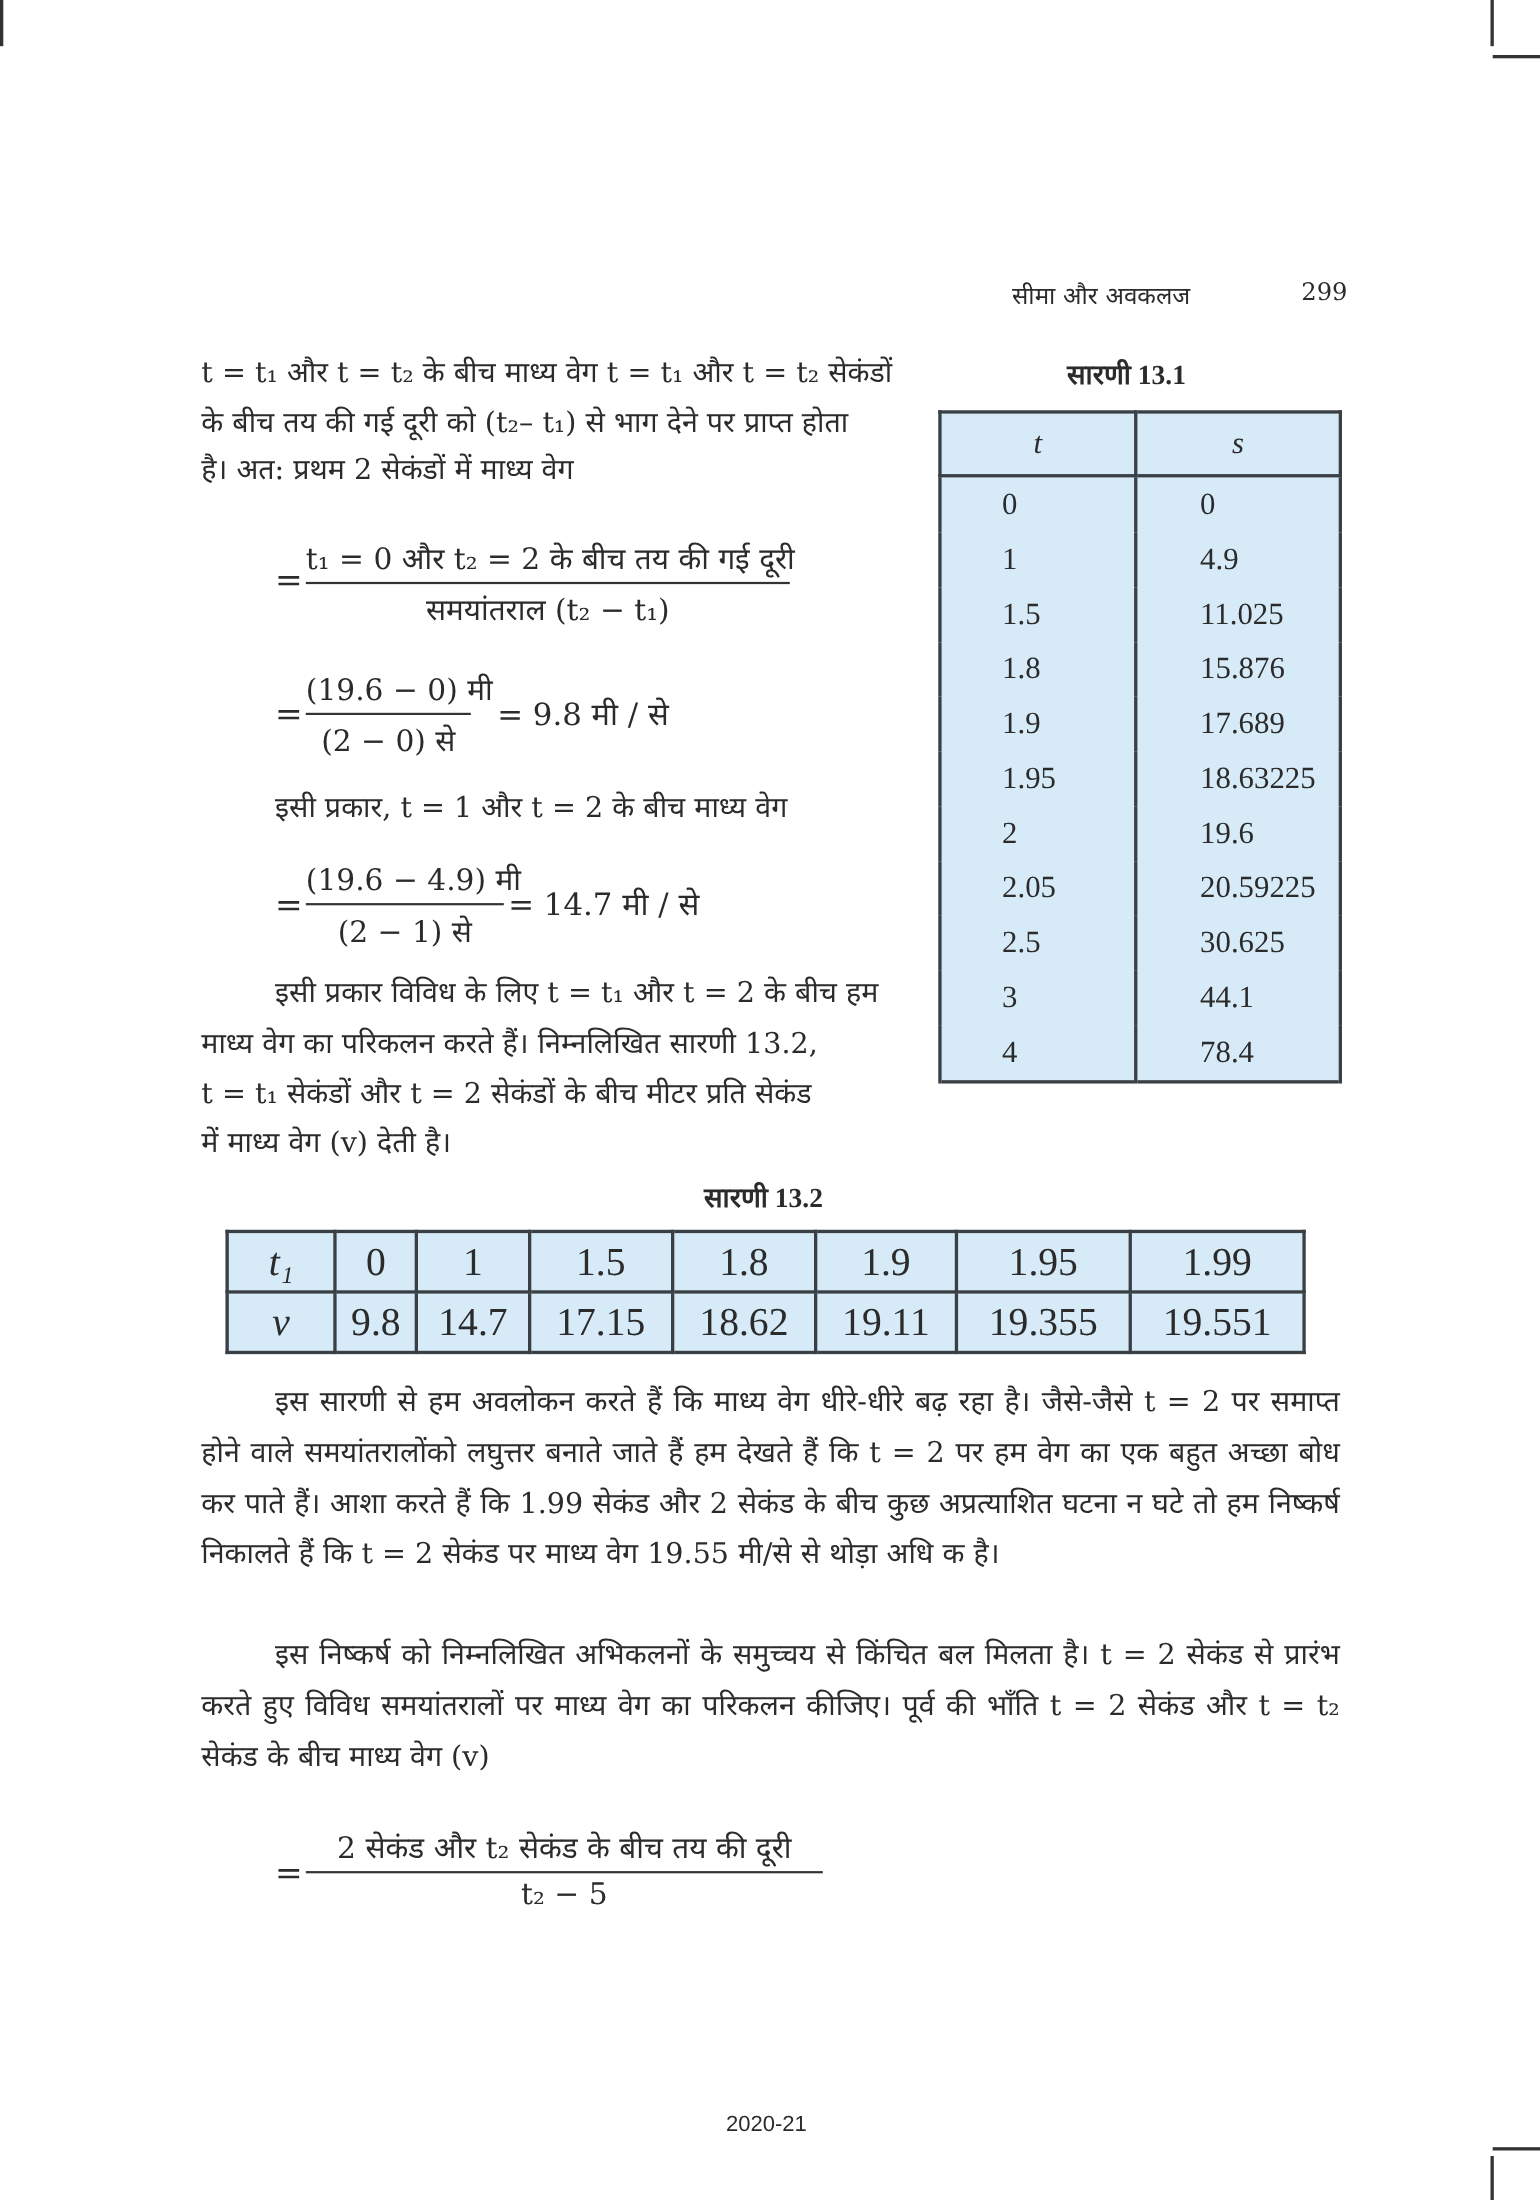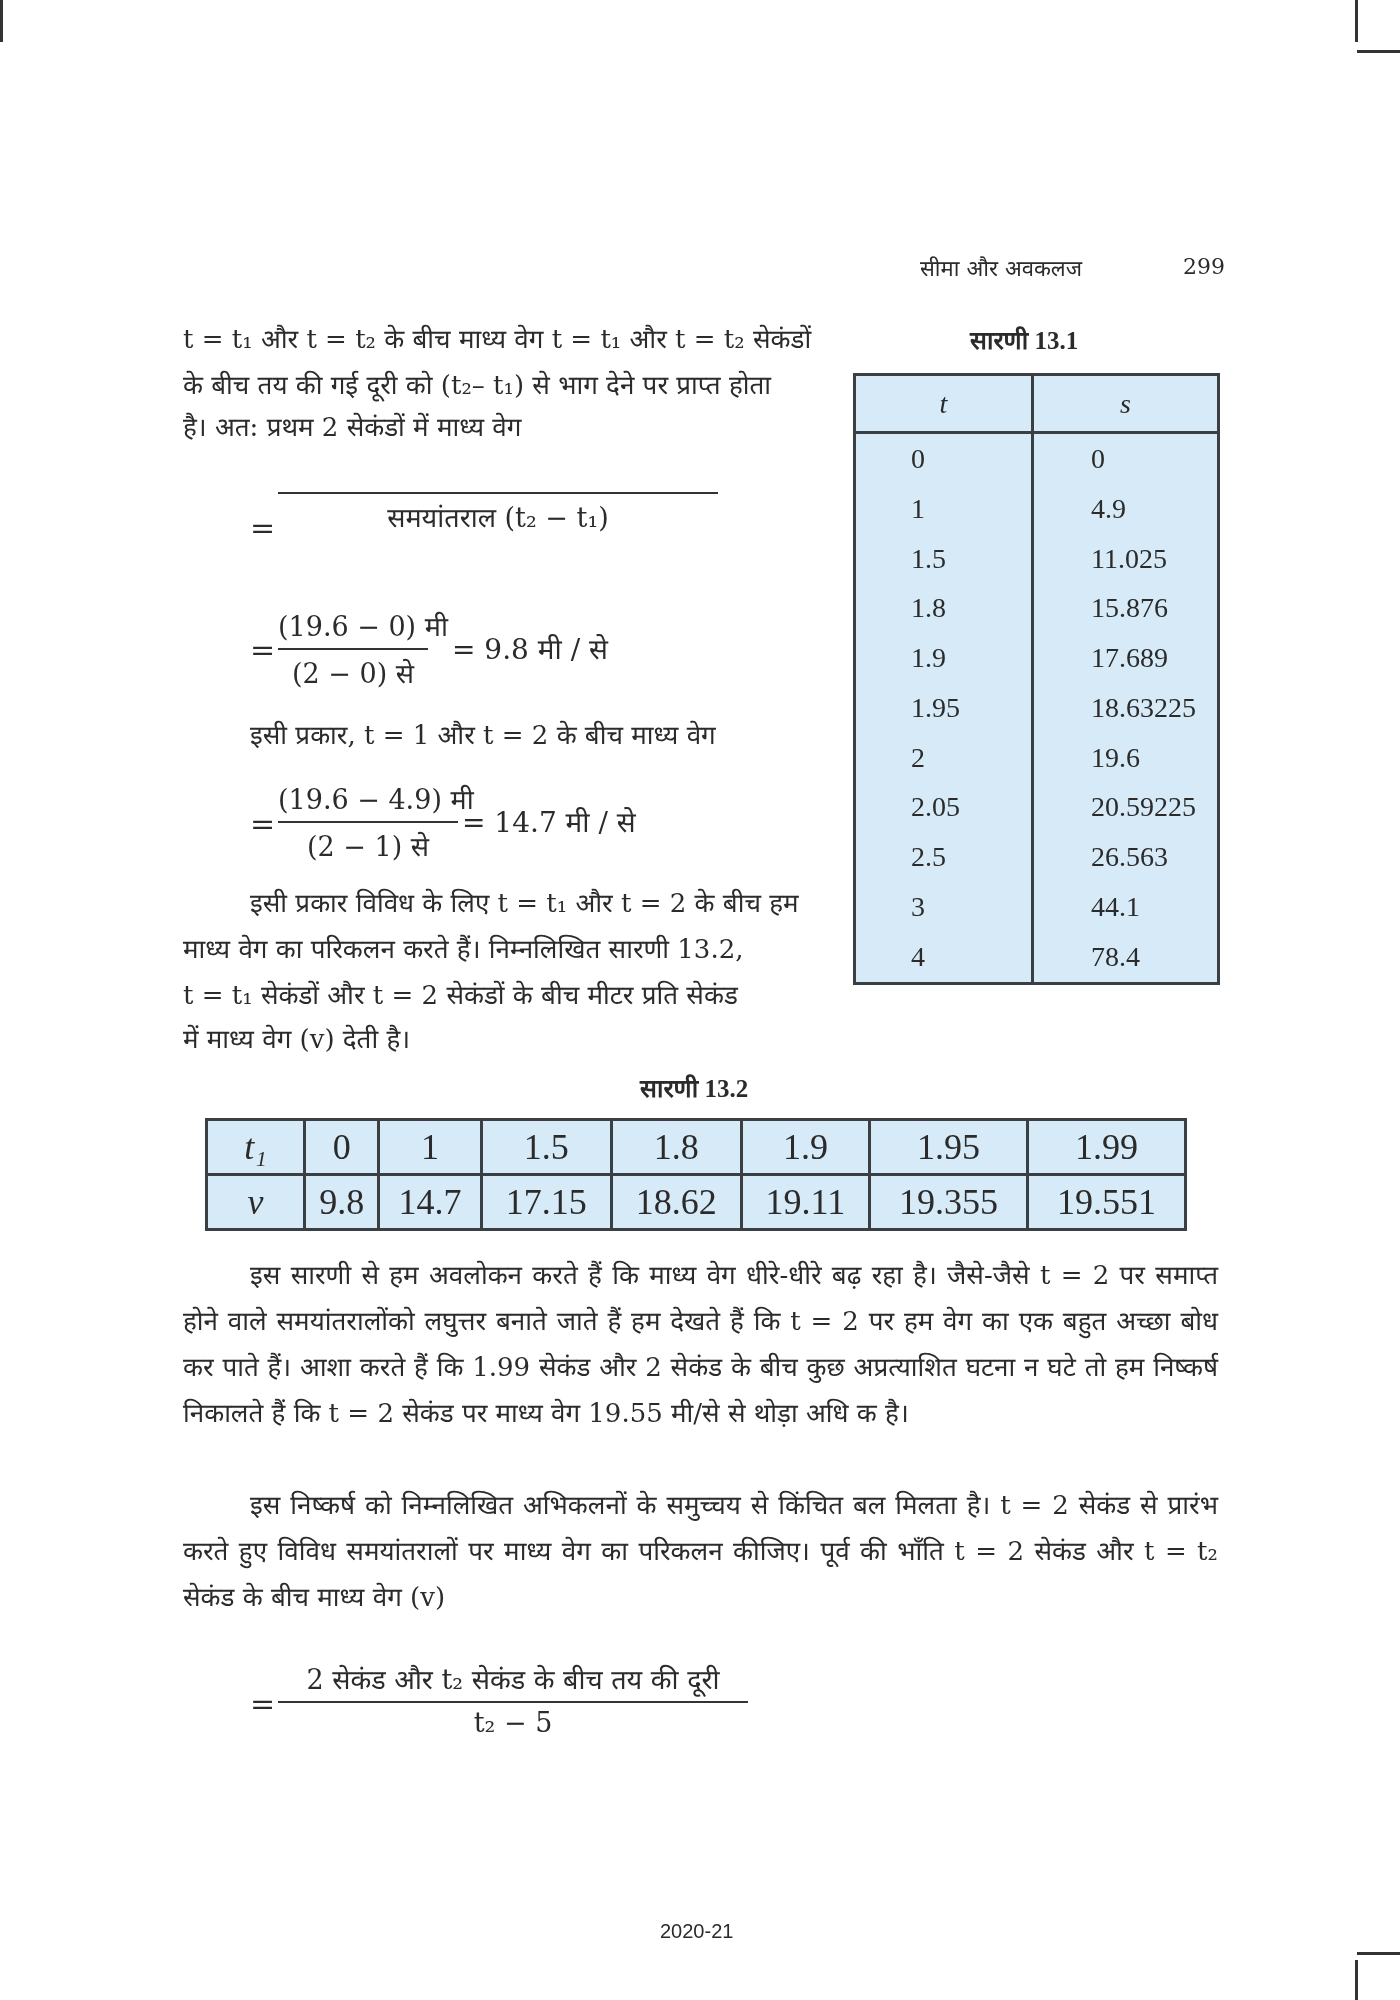--- a/index.html
+++ b/index.html
@@ -40,20 +40,21 @@
 
 <div class="abs header" style="left:920px;top:252px;">सीमा और अवकलज</div>
 <div class="abs header" style="left:1183px;top:254px;">299</div>
 
 <div class="abs txt" style="left:183px;top:316px;">t = t₁ और t = t₂ के बीच माध्य वेग t = t₁ और t = t₂  सेकंडों</div>
 <div class="abs txt" style="left:183px;top:362px;">के बीच तय की गई दूरी को (t₂– t₁) से भाग देने पर प्राप्त होता</div>
 <div class="abs txt" style="left:183px;top:404px;">है। अत: प्रथम 2 सेकंडों में माध्य वेग</div>
 
 <div class="eq" style="left:250px;top:510px;">=</div>
 <div class="frac" style="left:278px;top:488px;width:440px;">
+  <span class="num">t₁ = 0 और t₂ = 2 के बीच तय की गई दूरी</span>
   <span class="bar"></span>
   <span class="den">समयांतराल (t₂ − t₁)</span>
 </div>
 
 <div class="eq" style="left:250px;top:632px;">=</div>
 <div class="frac" style="left:278px;top:607px;width:150px;">
   <span class="num">(19.6 − 0) मी</span>
   <span class="bar"></span>
   <span class="den">(2 − 0) से</span>
 </div>
@@ -108,21 +109,21 @@
   <tr>
         <td class="c1">2</td>
         <td class="c2">19.6</td>
       </tr>
   <tr>
         <td class="c1">2.05</td>
         <td class="c2">20.59225</td>
       </tr>
   <tr>
         <td class="c1">2.5</td>
-        <td class="c2">26.563</td>
+        <td class="c2">30.625</td>
       </tr>
   <tr>
         <td class="c1">3</td>
         <td class="c2">44.1</td>
       </tr>
   <tr>
         <td class="c1">4</td>
         <td class="c2">78.4</td>
       </tr>
 </tbody>

